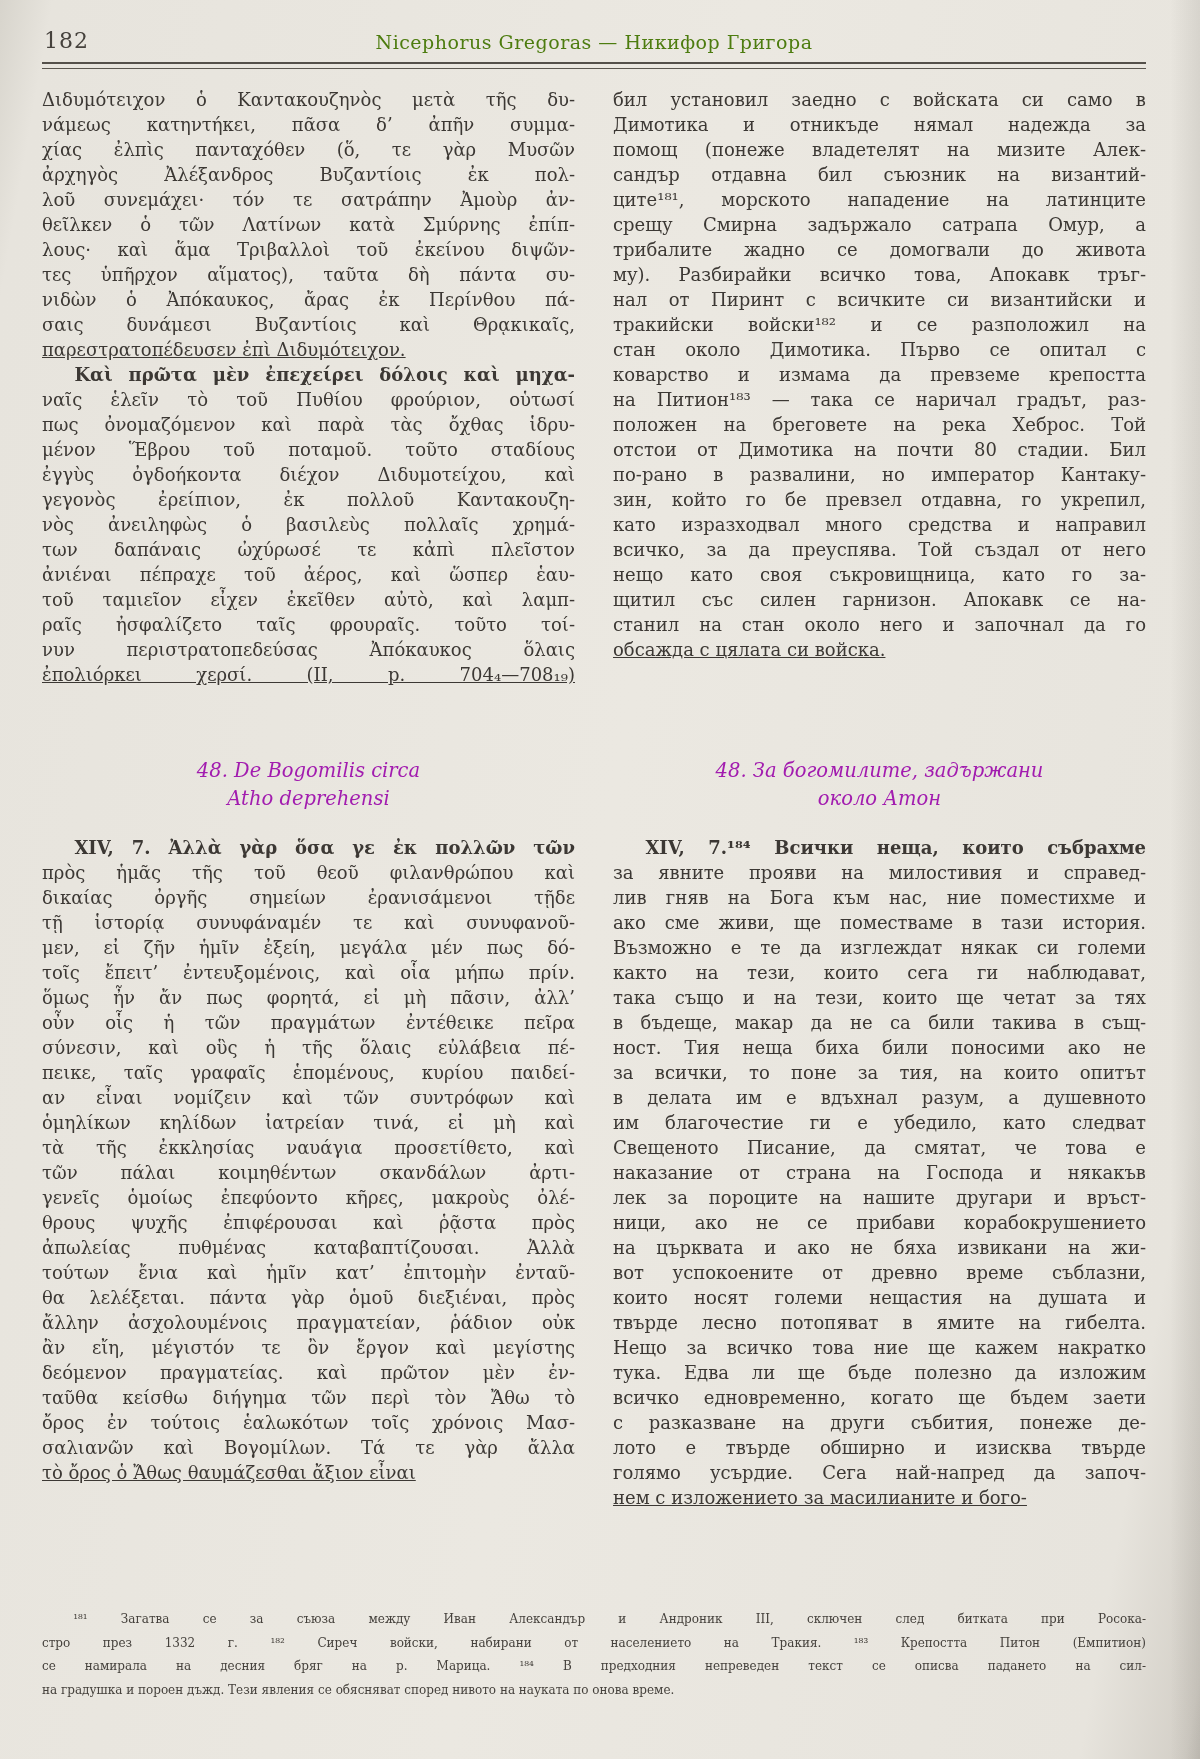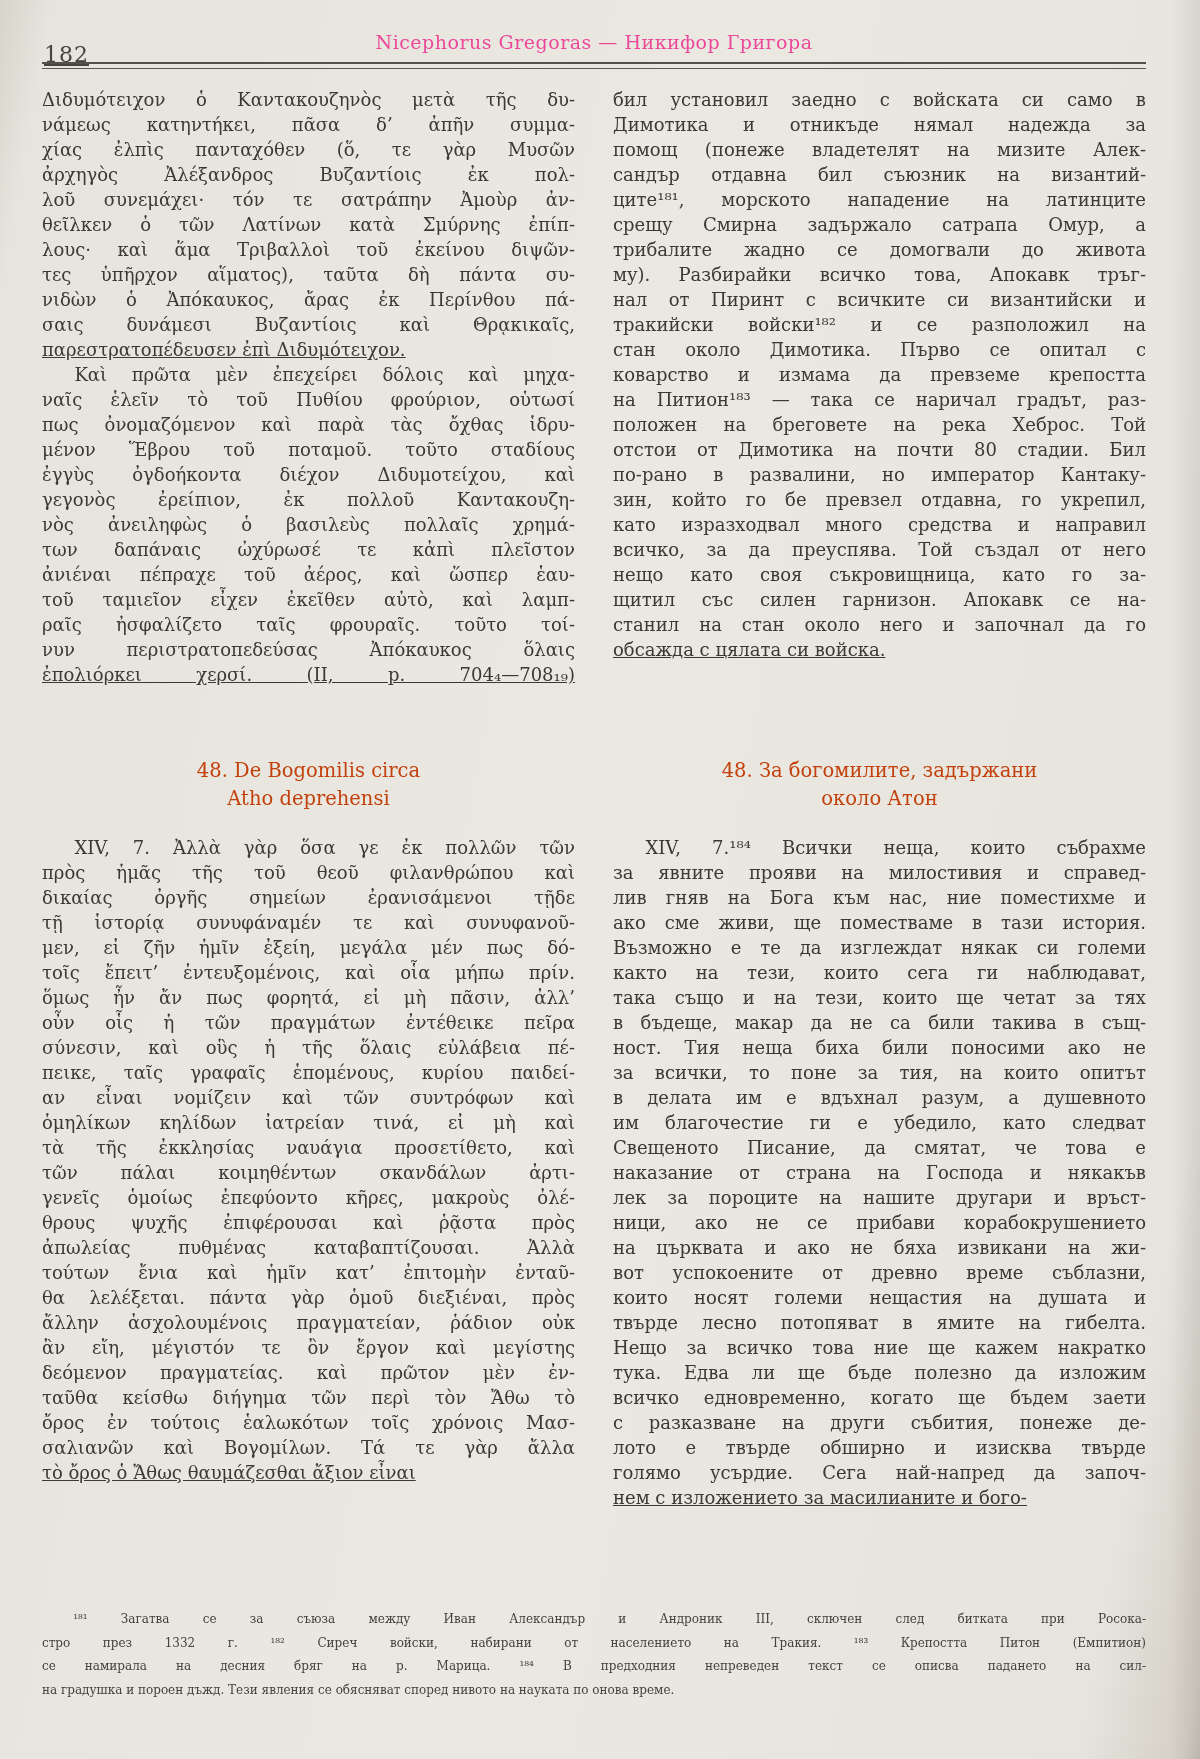--- a/index.html
+++ b/index.html
@@ -12,46 +12,47 @@
   }
   .page {
     box-sizing: border-box;
     width: 1200px; height: 1759px;
     padding: 26px 54px 0 42px;
     position: relative;
   }
   
   .header { position: relative; height: 34px; }
   .page-number {
-    position: absolute; left: 2px; top: 16px;
-    font-size: 22px; letter-spacing: 1px; color: #46423d; text-decoration: underline;
+    position: absolute; left: 2px; top: 2px;
+    font-size: 22px; letter-spacing: 1px; color: #46423d;
   }
   .header-title {
     position: absolute; left: 0; right: 0; top: 5px;
-    text-align: center; font-size: 19px; letter-spacing: 0.5px; color: #ec4899;
+    text-align: center; font-size: 19px; letter-spacing: 0.5px; color: #4d7c0f;
   }
   .header-rule {
     height: 4px;
     border-top: 2.5px solid #54504a;
     border-bottom: 1.5px solid #5a564f;
     margin-top: 2px;
   }
   
   .columns { display: flex; gap: 38px; margin-top: 18px; }
   .col { flex: 1 1 0; min-width: 0; font-size: 18px; line-height: 25px; }
   .para { margin: 0; }
   .line { text-align: justify; text-align-last: justify; }
   .para .line:last-child { text-align-last: left; text-decoration: underline; }
   .para.justify-last .line:last-child { text-align-last: justify; }
-  .para.indent-first .line:first-child { text-indent: 1.8em; }
+  .para.indent-first .line:first-child { text-indent: 1.8em; font-weight: bold; }
   
   .section-heading {
+    font-style: italic;
     text-align: center;
     font-size: 19.5px; line-height: 28px;
-    color: #c2410c;
+    color: #a21caf;
   }
   .section-heading.left-col-heading  { margin: 70px 0 22px 0; }
   .section-heading.right-col-heading { margin: 95px 0 22px 0; }
   
   .footnotes {
     margin-top: 98px;
     font-size: 12px; line-height: 23.5px;
     color: #45413c;
   }
   .footnotes .line:first-child { text-indent: 2.6em; }

